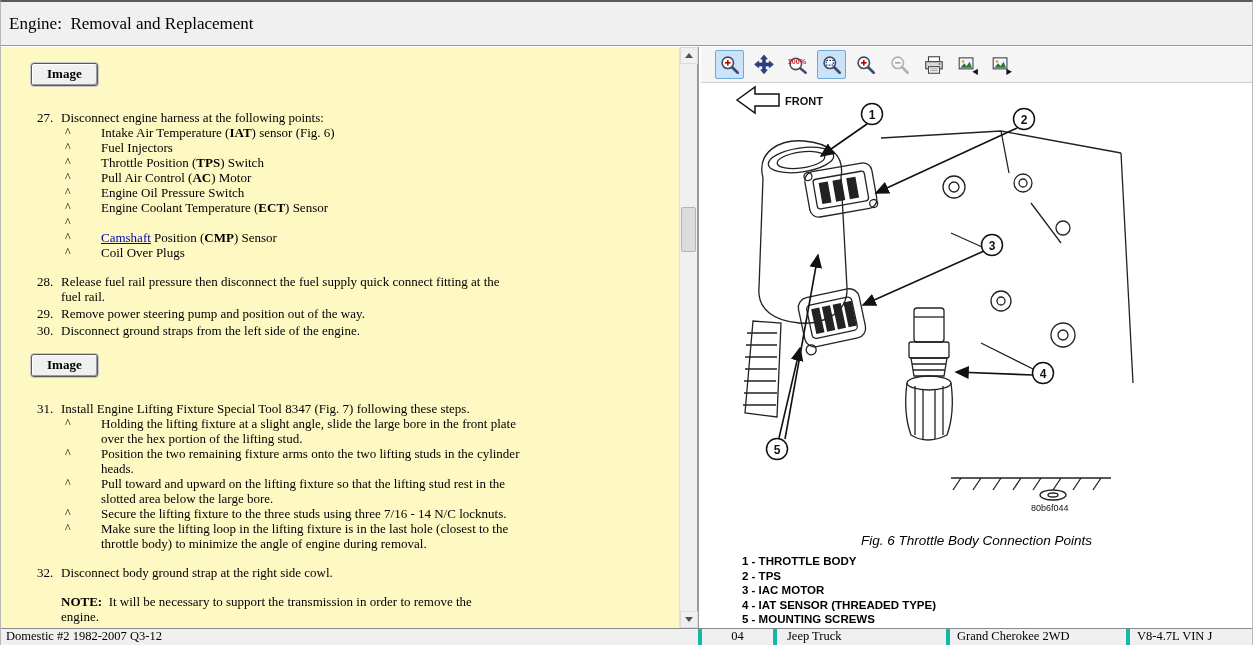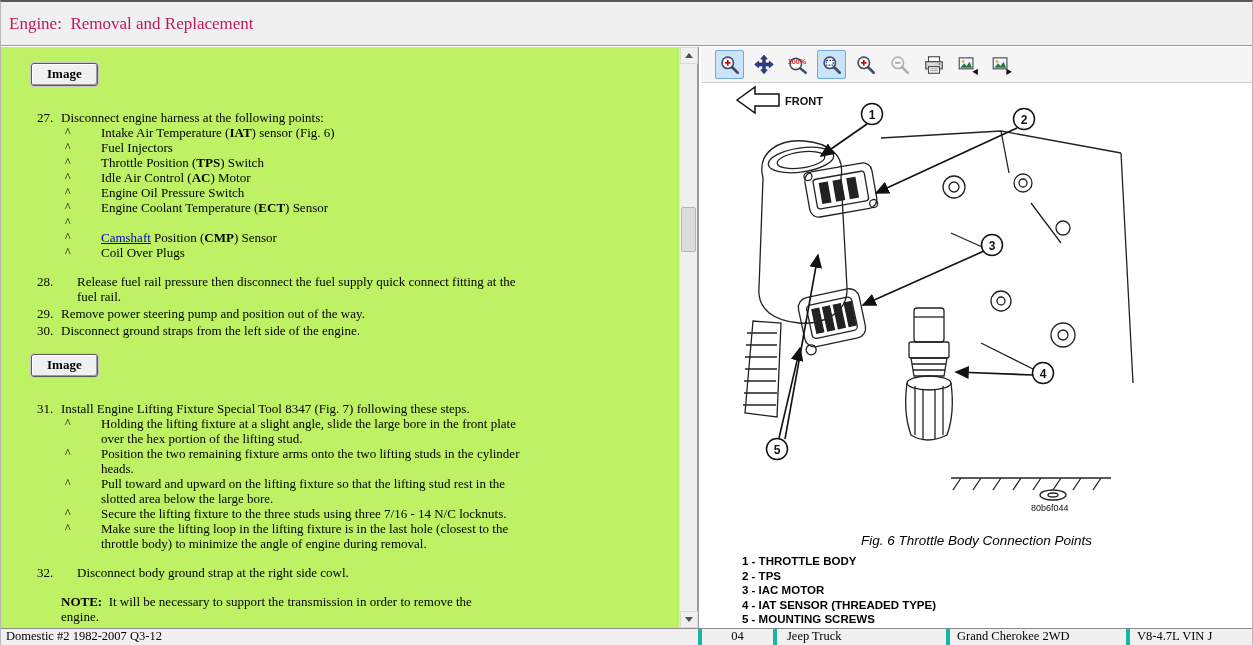--- a/index.html
+++ b/index.html
@@ -2,29 +2,29 @@
 <html><head>
 <meta charset="utf-8">
 <style>
   * { margin:0; padding:0; box-sizing:border-box; }
   html,body { width:1253px; height:645px; }
   body { font-family:"Liberation Serif", serif; background:#fff; overflow:hidden; position:relative; }
   .app { position:absolute; inset:0; border-top:2px solid #5a5a5a; border-left:1px solid #b8b8b8; border-right:1px solid #b8b8b8; }
 
   
   .titlebar { position:absolute; top:0; left:0; right:0; height:44px; background:#f0f0f0; border-bottom:1px solid #9a9a9a; }
-  .title { position:absolute; left:8px; top:12px; font-size:17px; color:#be185d; white-space:pre; }
-
-  
-  .left-panel { position:absolute; top:45px; left:0; width:698px; bottom:17px; background:#bef264; border-right:2px solid #9a9a9a; }
+  .title { position:absolute; left:8px; top:12px; font-size:17px; color:#000000; white-space:pre; }
+
+  
+  .left-panel { position:absolute; top:45px; left:0; width:698px; bottom:17px; background:#fef9c3; border-right:2px solid #9a9a9a; }
   .content { position:absolute; top:0; left:0; right:18px; bottom:0; overflow:hidden; padding:14px 0 0 36px; font-size:13px; line-height:15px; color:#000; }
   .btn-row { margin:2px 0 24px -6px; }
   .img-btn { font-family:"Liberation Serif", serif; font-weight:bold; font-size:13px; padding:2px 15px 3px 15px; background:#f0f0f0; border:1px solid #5a5a5a; border-radius:3px; box-shadow: inset 1px 1px 0 #ffffff, inset -1px -1px 0 #9a9a9a, 0 0 0 1px #c8c8c8; cursor:pointer; }
   .step { display:flex; margin-top:2px; }
-  .step.after-subs { margin-top:14px;gap:16px; }
+  .step.after-subs { margin-top:14px; }
   .step-num { width:24px; flex:none; }
   .step-text { width:462px; white-space:pre-wrap; }
   .sub { display:flex; margin-left:28px; }
   .sub-bullet { width:16px; flex:none; font-size:12px; color:#000; }
   .sub-text { width:424px; white-space:pre-wrap;margin-left:20px; }
   .btn-row + .step, .step + .btn-row { margin-top:16px; }
   .note { margin:14px 0 0 24px; width:440px; white-space:pre-wrap; }
   a.cam-link { color:#0000bb; text-decoration:underline; }
 
   
@@ -77,21 +77,21 @@
         <div class="sub">
           <div class="sub-bullet">^</div>
           <div class="sub-text"><span>Fuel Injectors</span></div>
         </div>
         <div class="sub">
           <div class="sub-bullet">^</div>
           <div class="sub-text"><span>Throttle Position (</span><span style="font-weight: bold;">TPS</span><span>) Switch</span></div>
         </div>
         <div class="sub">
           <div class="sub-bullet">^</div>
-          <div class="sub-text"><span>Idle Air Control (</span><span style="font-weight: bold;">AC</span><span>) Motor</span></div>
+          <div class="sub-text"><span>Pull Air Control (</span><span style="font-weight: bold;">AC</span><span>) Motor</span></div>
         </div>
         <div class="sub">
           <div class="sub-bullet">^</div>
           <div class="sub-text"><span>Engine Oil Pressure Switch</span></div>
         </div>
         <div class="sub">
           <div class="sub-bullet">^</div>
           <div class="sub-text"><span>Engine Coolant Temperature (</span><span style="font-weight: bold;">ECT</span><span>) Sensor</span></div>
         </div>
         <div class="sub">

